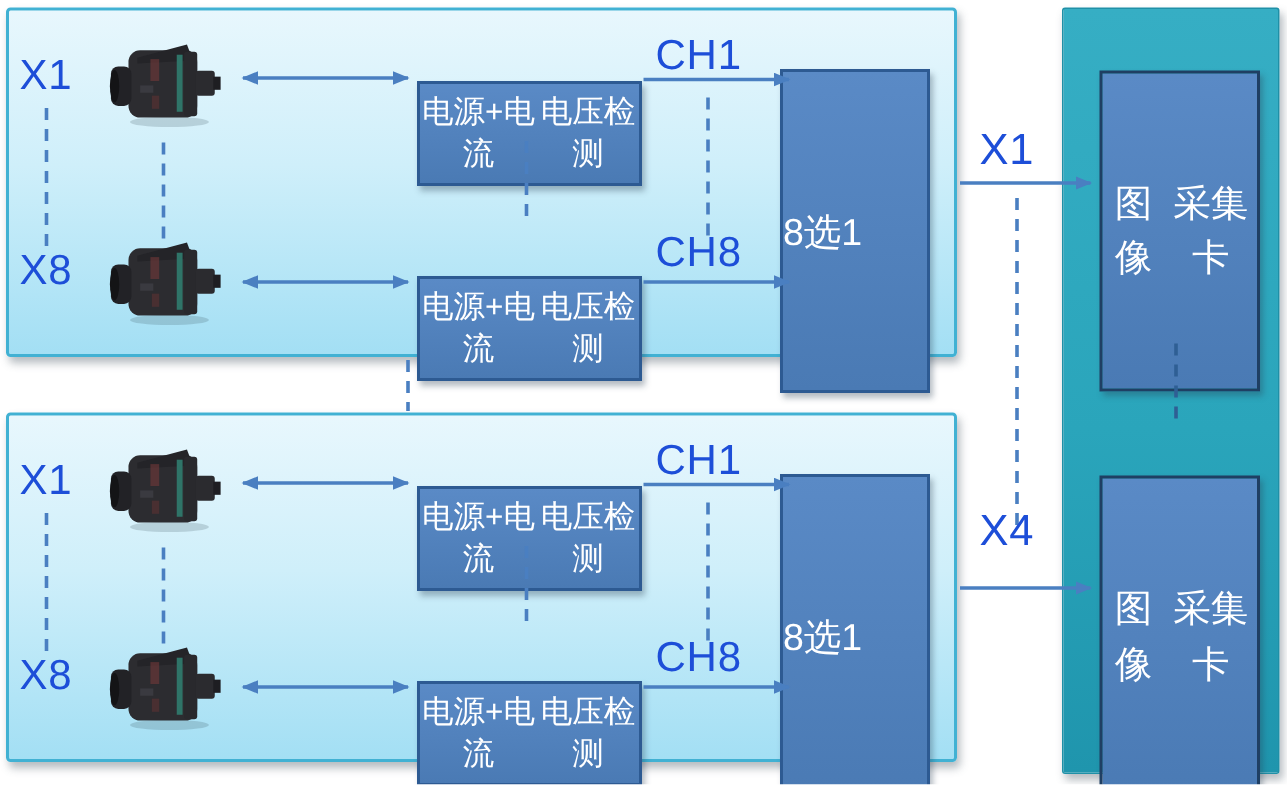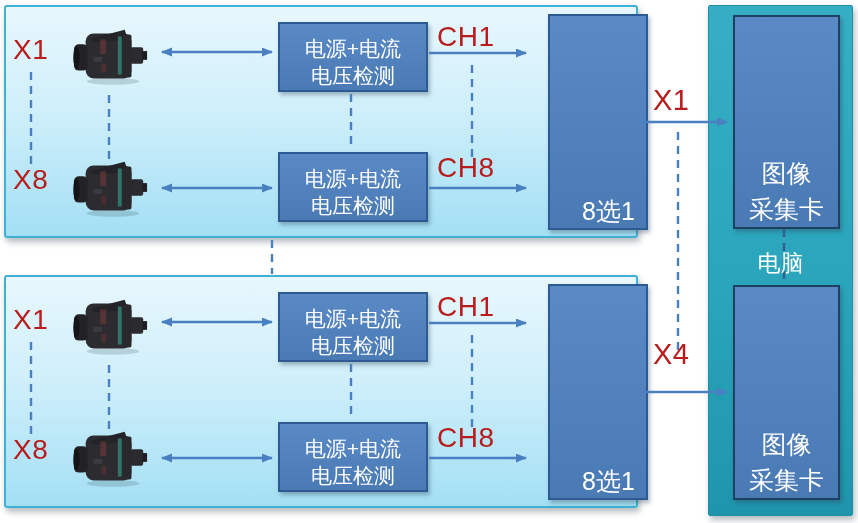--- a/index.html
+++ b/index.html
@@ -21,29 +21,30 @@
     position:absolute; left:708px; top:5px; width:145px; height:511px; box-sizing:border-box;
     background:linear-gradient(180deg,#36aec4 0%, #2aa5bb 55%, #1f95ad 100%);
     border:1px solid #1f90a7; border-radius:2px;
     box-shadow:2px 4px 6px rgba(90,105,115,.45);
   }
   
   .module {
     position:absolute; box-sizing:border-box;
     background:linear-gradient(180deg,#5a8ac6 0%, #4a7ab4 100%);
     border:2px solid #2d5a92;
-    color:#ffffff; display:flex; flex-direction:column;
-    align-items:center; justify-content:flex-end; text-align:center;
+    color:#ffffff; display:flex; flex-direction:row;
+    align-items:center; justify-content:space-between; text-align:center;
     box-shadow:2px 3px 4px rgba(40,60,80,.35);
+    margin-top:32px;
   }
   .detector { left:278px; width:150px; height:70px; font-size:21px; line-height:1.32; }
-  .mux      { left:548px; width:100px; height:216px; font-size:25px;padding-left:21px; }
+  .mux      { left:520px; width:100px; height:216px; font-size:25px; }
   .card     { left:733px; width:107px; font-size:25px; line-height:1.45; border-color:#1f3f63; }
   
-  .lbl { position:absolute; font-size:28px; color:#b91c1c; letter-spacing:0.5px; }
+  .lbl { position:absolute; font-size:28px; color:#1d4ed8; letter-spacing:0.5px; }
   .lbl-out { font-size:29px; }
   .computer-label {
     position:absolute; left:708px; top:248px; width:145px; text-align:center;
     color:#ffffff; font-size:23px;
   }
   .camera { position:absolute; width:78px; height:62px; }
   .connector-layer { position:absolute; left:0; top:0; pointer-events:none; }
   .hidden-defs { position:absolute; width:0; height:0; overflow:hidden; }
 </style>
 </head>
@@ -159,15 +160,14 @@
   <div class="lbl" style="left:437px; top:21px">CH1</div>
   <div class="lbl" style="left:437px; top:152px">CH8</div>
   <div class="lbl lbl-out" style="left:653px; top:84px">X1</div>
 
   <div class="lbl" style="left:13px; top:304px">X1</div>
   <div class="lbl" style="left:13px; top:434px">X8</div>
   <div class="lbl" style="left:437px; top:291px">CH1</div>
   <div class="lbl" style="left:437px; top:422px">CH8</div>
   <div class="lbl lbl-out" style="left:653px; top:338px">X4</div>
 
-  <div class="computer-label">电脑</div>
 
 </div>
 
 </body></html>

